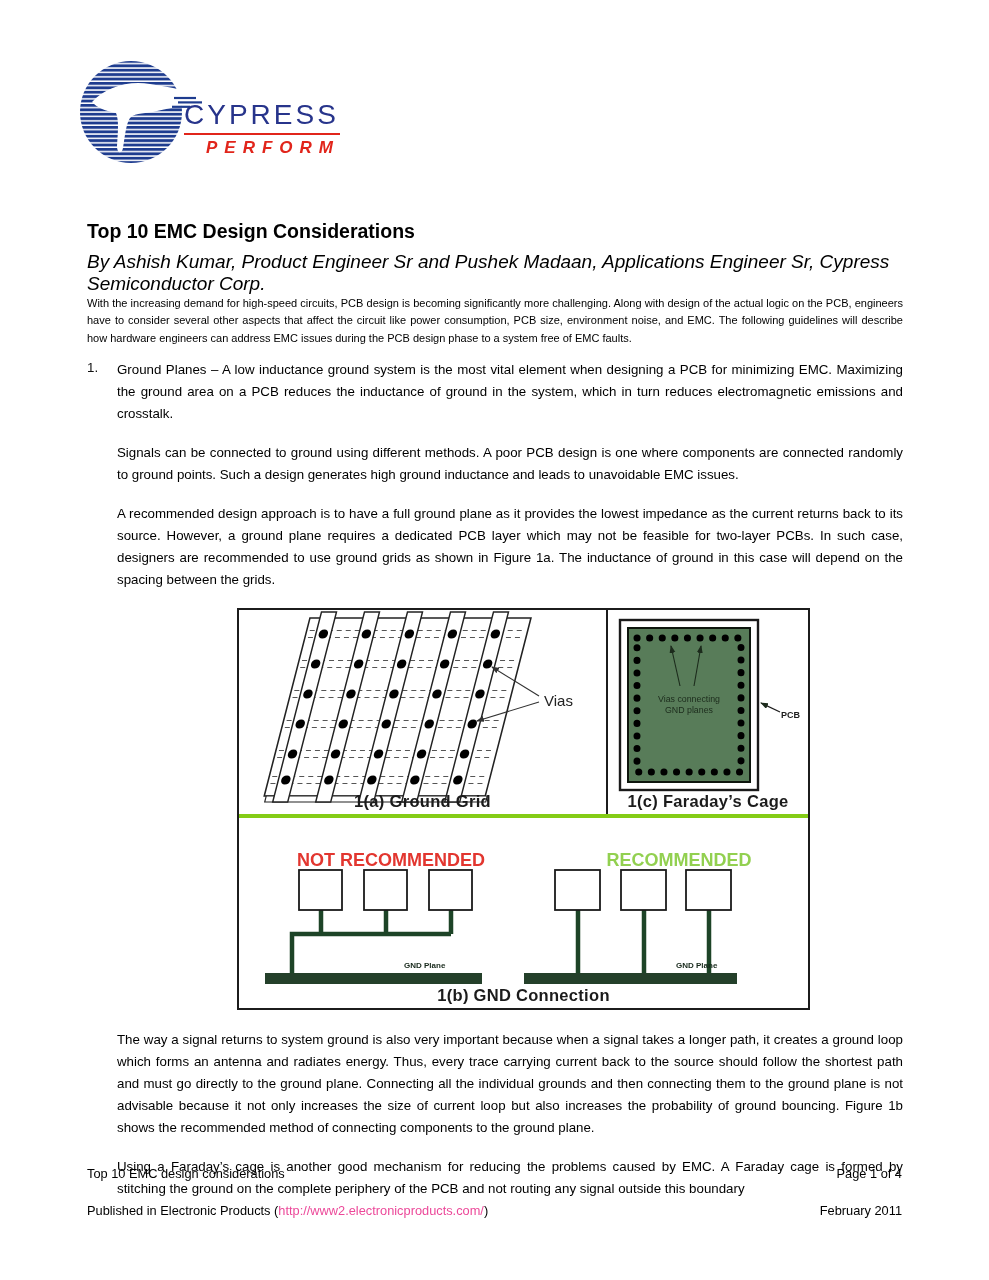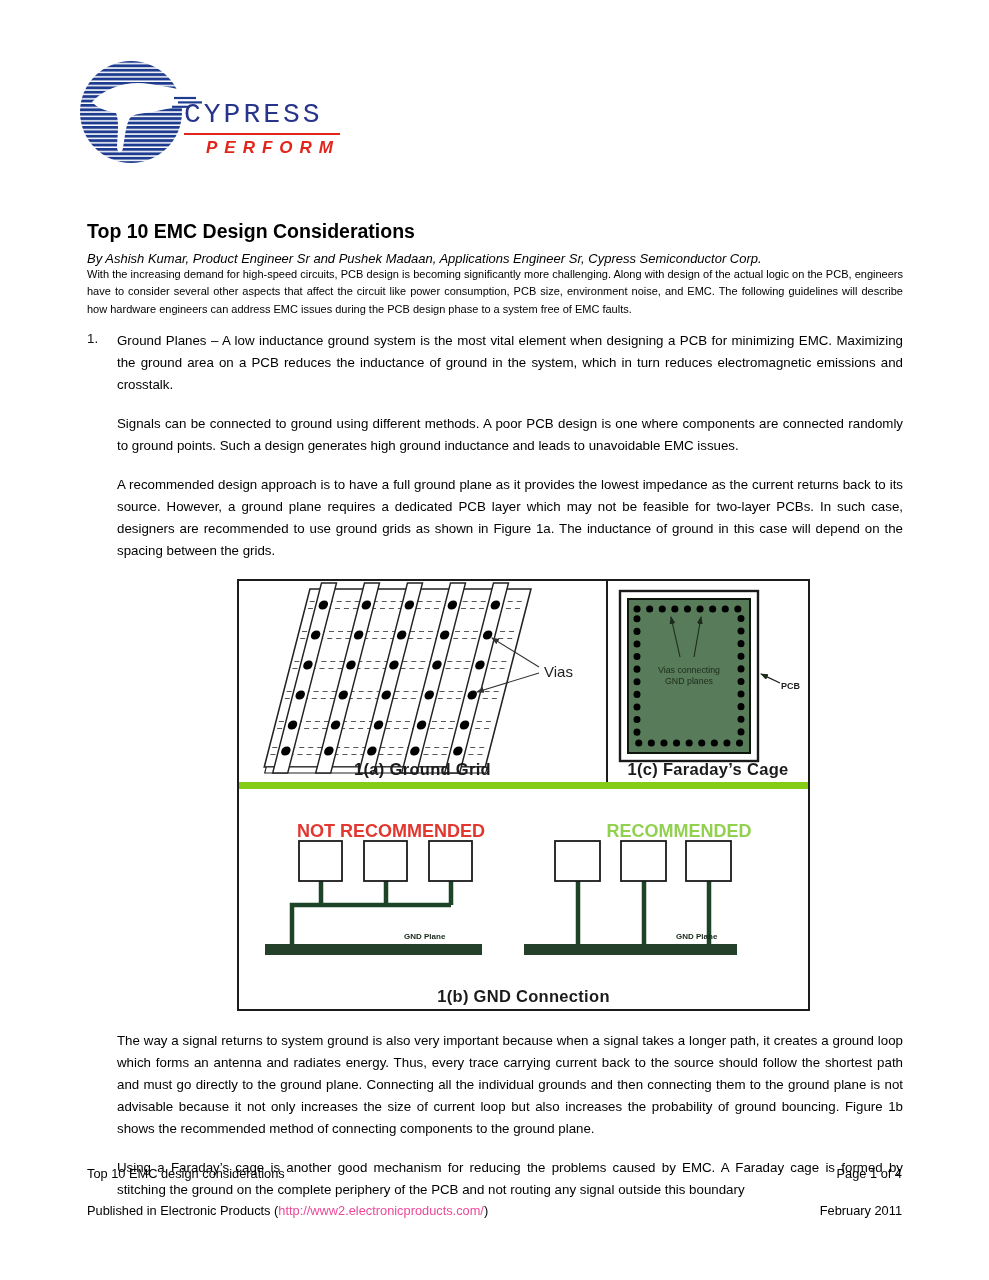--- a/index.html
+++ b/index.html
@@ -3,40 +3,40 @@
 <meta charset="utf-8">
 <style>
   * { box-sizing: border-box; margin: 0; padding: 0; }
   html, body { background: #ffffff; }
   body { font-family: "Liberation Sans", sans-serif; }
   .page { position: relative; width: 989px; height: 1280px; background: #fff; overflow: hidden; color: #111; }
 
   
   .logo { position: absolute; left: 78px; top: 60px; display: flex; align-items: flex-start; }
   .logo-text { margin-left: -24px; margin-top: 41px; }
-  .brand { font-family: Liberation Mono, monospace; font-size: 28px; letter-spacing: 3px; color: #27348b; line-height: 1; }
+  .brand { font-family: Liberation Sans, sans-serif; font-size: 28px; letter-spacing: 3px; color: #27348b; line-height: 1; }
   .redline { height: 2px; background: #e1251b; margin: 4px 0 3px; }
   .tagline { font-size: 17px; font-style: italic; font-weight: bold; letter-spacing: 7px; color: #e1251b; text-align: center; padding-left: 22px; }
 
   
   .main { position: absolute; left: 87px; top: 220px; width: 816px; }
   .title { font-size: 19.5px; font-weight: bold; color: #000; }
-  .byline { font-size: 13px; font-style: italic; margin-top: 8px; color: #000; }
+  .byline { font-size: 19px; font-style: italic; margin-top: 8px; color: #000; }
   .para { font-size: 11px; line-height: 17.4px; text-align: justify; color: #000; }
   .list-item { display: flex; margin-top: 12px; }
   .num { width: 30px; font-size: 13.3px; line-height: 17.4px; }
   .item-body { flex: 1; }
   .item-body p { font-size: 13.3px; line-height: 22px; text-align: justify; margin-bottom: 17px; color: #000; }
 
   
   .fig { width: 573px; margin: 11px 0 19px 120px; border: 2px solid #1c1c1c; background: #fff; }
-  .fig-top { display: flex; height: 208px; border-bottom: 7px solid #84cc16; }
+  .fig-top { display: flex; height: 208px; border-bottom: 4px solid #84cc16; }
   .cell-a { width: 369px; border-right: 2px solid #1c1c1c; position: relative; }
   .cell-c { flex: 1; position: relative; }
-  .fig-bottom { height: 220px; position: relative; }
+  .fig-bottom { height: 190px; position: relative; }
   .fig svg { display: block; position: absolute; left: 0; top: 0; }
   .fig svg text { font-family: "Liberation Sans", sans-serif; }
   .fig-caption { position: absolute; bottom: 3px; left: 0; width: 100%; text-align: center;
                  font-size: 16.5px; font-weight: 600; color: #1b1b1b; letter-spacing: 0.3px; }
 
   
   .footer-line { position: absolute; left: 87px; right: 87px; display: flex; justify-content: space-between;
                  font-size: 12.8px; color: #000; }
   .footer-line.l1 { top: 1166px; }
   .footer-line.l2 { top: 1203px; }

